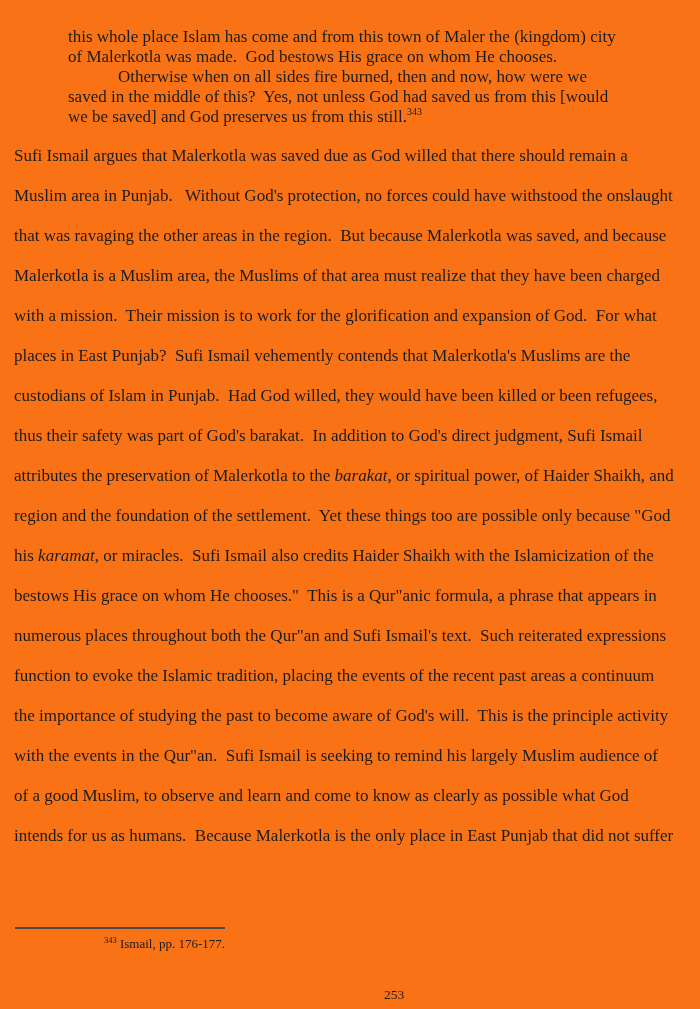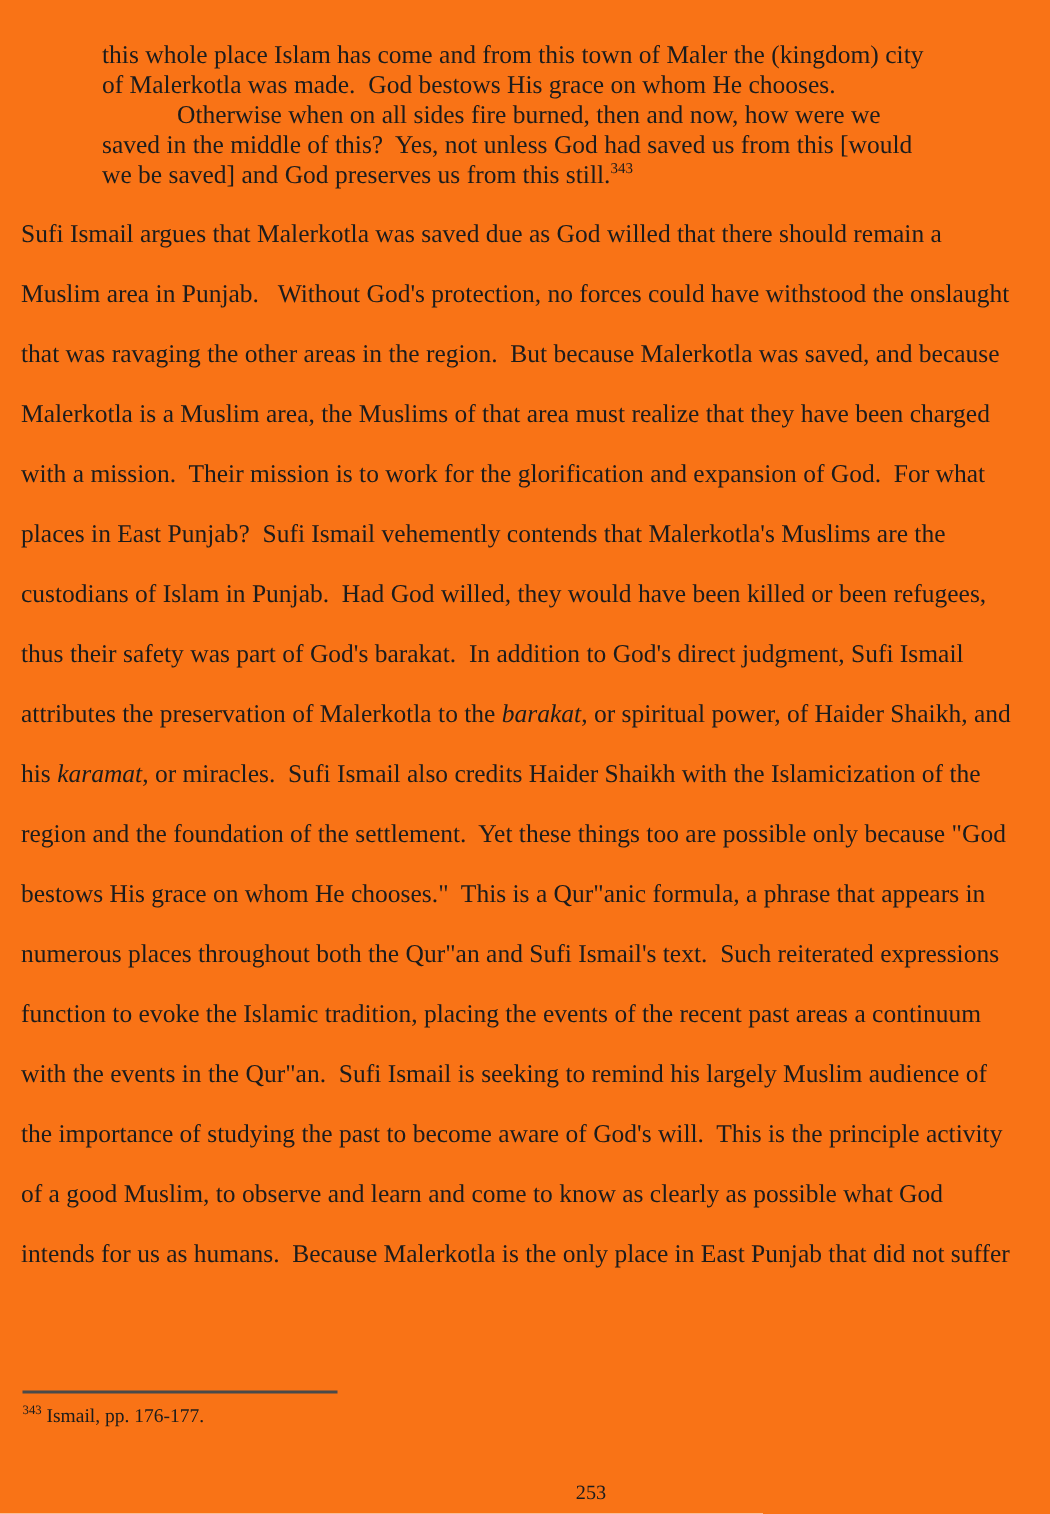--- a/index.html
+++ b/index.html
@@ -47,20 +47,21 @@
     line-height: 40px;
     height: 40px;
     white-space: pre;
   }
   .bl em { }
   
   .footnote-block {
     position: absolute;
     top: 927px;
     left: 15px;
+    text-align: right;
   }
   .footnote-sep {
     width: 210px;
     border-top: 2px solid #4a4a4a;
     height: 0;
   }
   .footnote-line {
     margin-top: 7px;
     font-size: 13px;
     line-height: 16px;
@@ -98,27 +99,27 @@
   <div class="bodytext">
     <div class="bl"><span>Sufi Ismail argues that Malerkotla was saved due as God willed that there should remain a</span><em></em><span></span></div>
     <div class="bl"><span>Muslim area in Punjab.   Without God's protection, no forces could have withstood the onslaught</span><em></em><span></span></div>
     <div class="bl"><span>that was ravaging the other areas in the region.  But because Malerkotla was saved, and because</span><em></em><span></span></div>
     <div class="bl"><span>Malerkotla is a Muslim area, the Muslims of that area must realize that they have been charged</span><em></em><span></span></div>
     <div class="bl"><span>with a mission.  Their mission is to work for the glorification and expansion of God.  For what</span><em></em><span></span></div>
     <div class="bl"><span>places in East Punjab?  Sufi Ismail vehemently contends that Malerkotla's Muslims are the</span><em></em><span></span></div>
     <div class="bl"><span>custodians of Islam in Punjab.  Had God willed, they would have been killed or been refugees,</span><em></em><span></span></div>
     <div class="bl"><span>thus their safety was part of God's barakat.  In addition to God's direct judgment, Sufi Ismail</span><em></em><span></span></div>
     <div class="bl"><span>attributes the preservation of Malerkotla to the </span><em>barakat</em><span>, or spiritual power, of Haider Shaikh, and</span></div>
+    <div class="bl"><span>region and the foundation of the settlement.  Yet these things too are possible only because "God</span><em></em><span></span></div>
     <div class="bl"><span>his </span><em>karamat</em><span>, or miracles.  Sufi Ismail also credits Haider Shaikh with the Islamicization of the</span></div>
-    <div class="bl"><span>region and the foundation of the settlement.  Yet these things too are possible only because "God</span><em></em><span></span></div>
     <div class="bl"><span>bestows His grace on whom He chooses."  This is a Qur"anic formula, a phrase that appears in</span><em></em><span></span></div>
     <div class="bl"><span>numerous places throughout both the Qur"an and Sufi Ismail's text.  Such reiterated expressions</span><em></em><span></span></div>
     <div class="bl"><span>function to evoke the Islamic tradition, placing the events of the recent past areas a continuum</span><em></em><span></span></div>
+    <div class="bl"><span>the importance of studying the past to become aware of God's will.  This is the principle activity</span><em></em><span></span></div>
     <div class="bl"><span>with the events in the Qur"an.  Sufi Ismail is seeking to remind his largely Muslim audience of</span><em></em><span></span></div>
-    <div class="bl"><span>the importance of studying the past to become aware of God's will.  This is the principle activity</span><em></em><span></span></div>
     <div class="bl"><span>of a good Muslim, to observe and learn and come to know as clearly as possible what God</span><em></em><span></span></div>
     <div class="bl"><span>intends for us as humans.  Because Malerkotla is the only place in East Punjab that did not suffer</span><em></em><span></span></div>
   </div>
 
   <div class="footnote-block">
     <div class="footnote-sep"></div>
     <div class="footnote-line"><sup>343</sup><span> Ismail, pp. 176-177.</span></div>
   </div>
 
   <div class="page-number">253</div>

